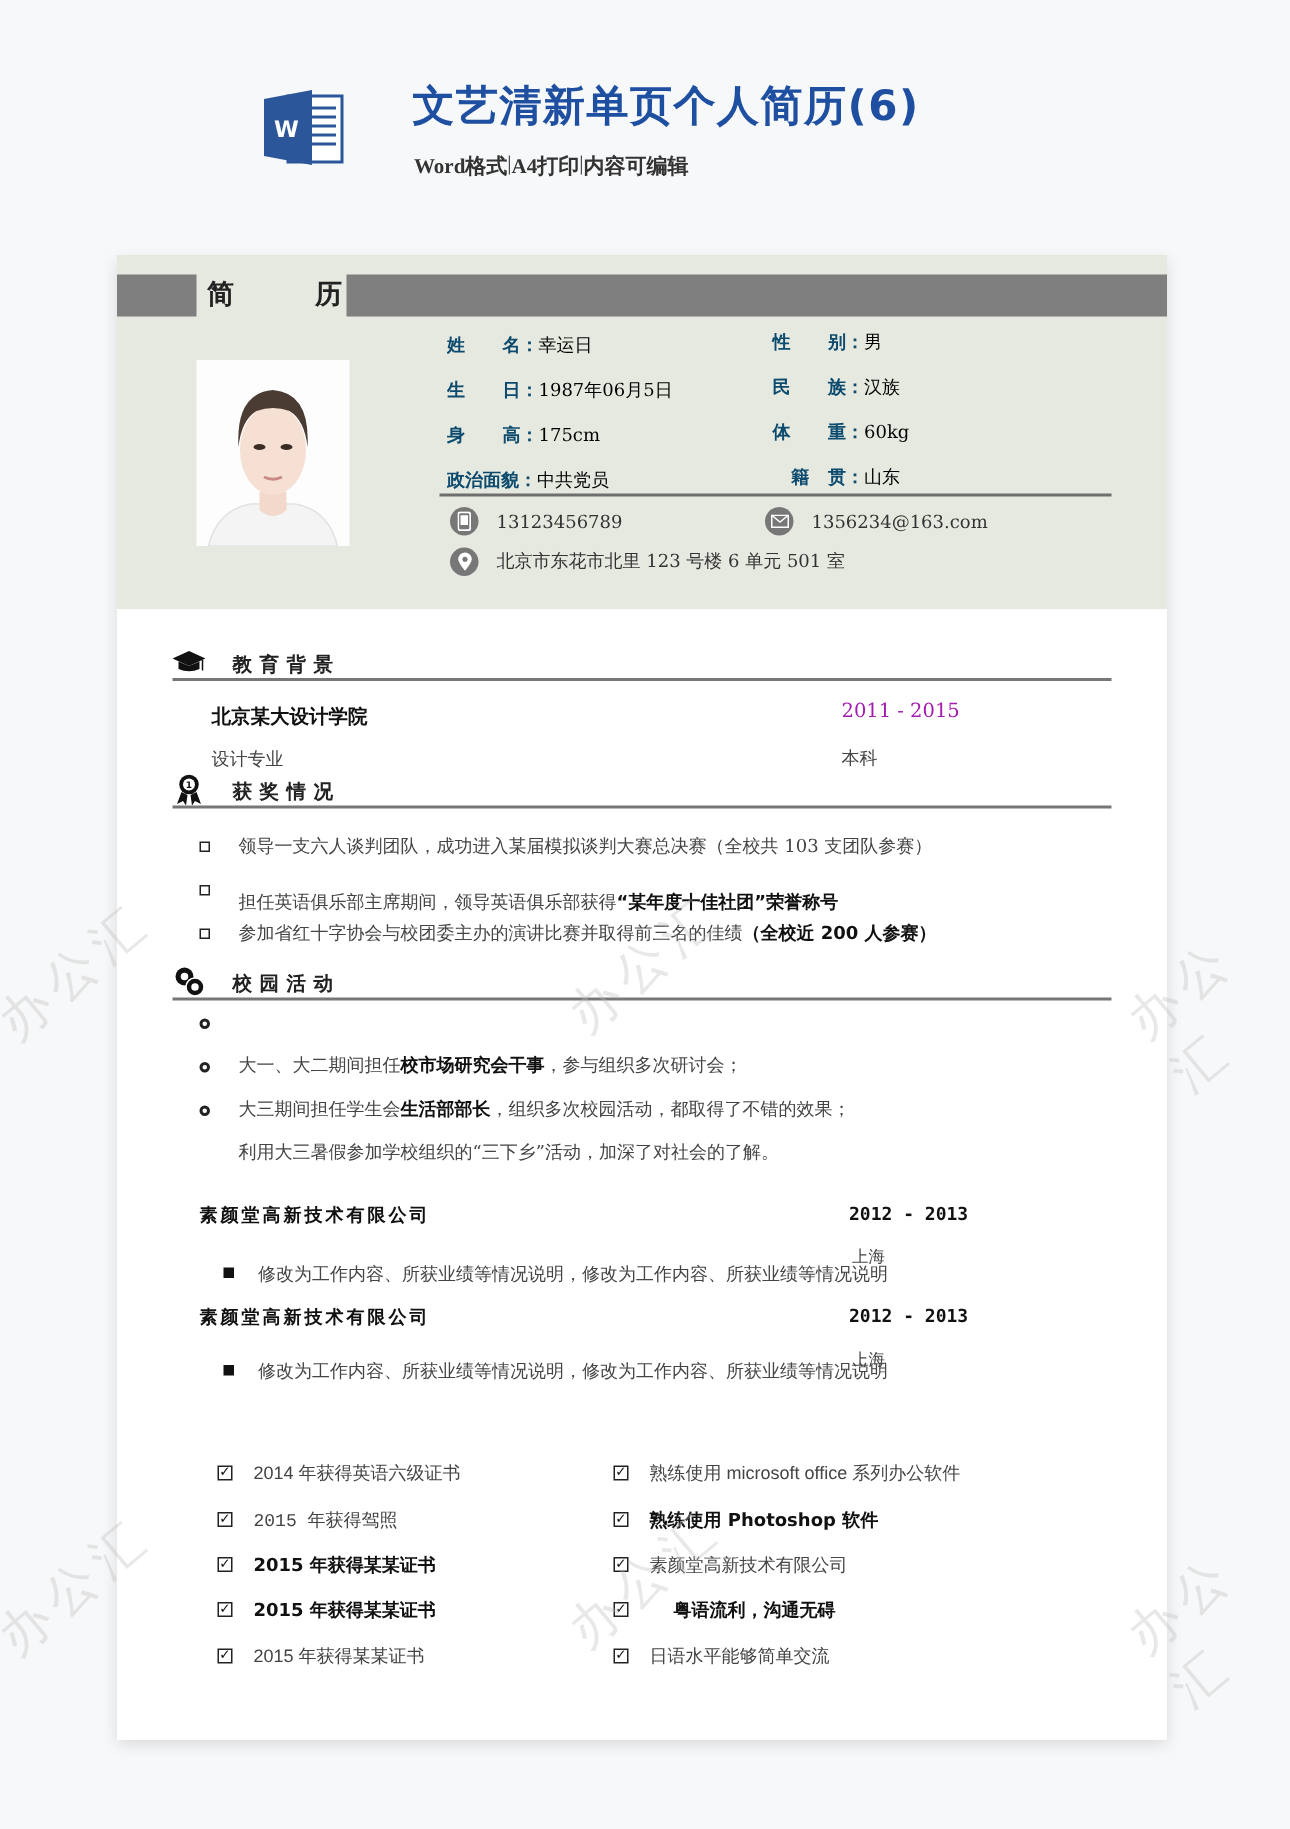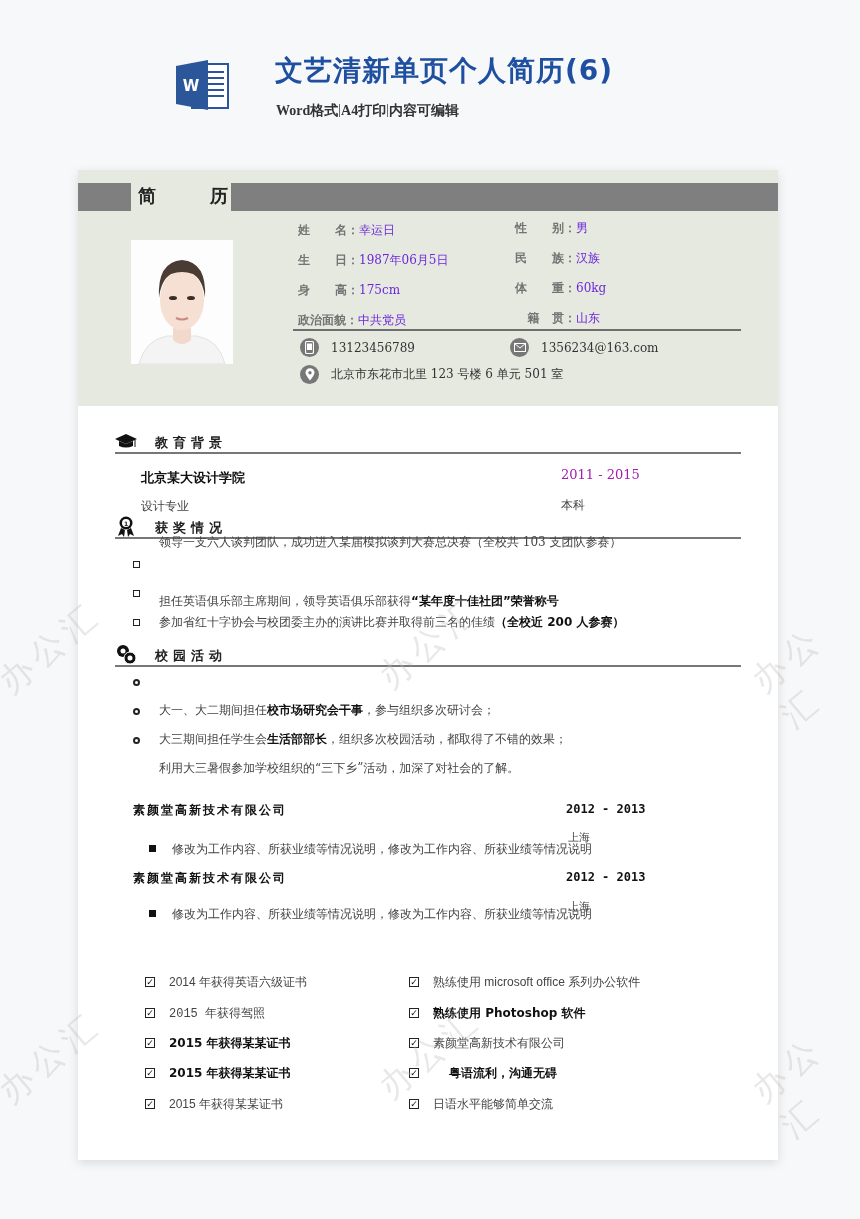--- a/index.html
+++ b/index.html
@@ -18,23 +18,23 @@
 
   .top-block { position: absolute; left: 0; top: 0; width: 700px; height: 236px; background: #e6e9e0; }
   .title-bar-left { position: absolute; left: 0; top: 13px; width: 53px; height: 28px; background: #7f7f7f; }
   .title-bar-right { position: absolute; left: 153px; top: 13px; width: 547px; height: 28px; background: #7f7f7f; }
   .title-text { position: absolute; left: 60px; top: 14px; width: 90px; font-family: "DejaVu Sans", sans-serif; font-weight: bold; font-size: 18px; color: #222; display: flex; justify-content: space-between; }
 
   .photo { position: absolute; left: 53px; top: 70px; width: 102px; height: 124px; background: #fff; overflow: hidden; }
 
   .info-grid { position: absolute; left: 220px; top: 48px; width: 450px; height: 108px; overflow: hidden; }
   .info-row { position: absolute; font-size: 12px; white-space: nowrap; }
-  .info-row .lab { font-family: "DejaVu Sans", sans-serif; font-weight: bold; color: #737373; display: inline-block; }
+  .info-row .lab { font-family: "DejaVu Sans", sans-serif; font-weight: bold; color: #0c4a6e; display: inline-block; }
   .info-row .lab .l1 { display: inline-block; width: 37px; }
-  .info-row .val { color: #6d28d9; }
+  .info-row .val { color: #000000; }
 
   .info-rule { position: absolute; left: 215px; top: 159px; width: 448px; height: 2px; background: #6e6e6e; }
 
   .contact { position: absolute; font-size: 12px; color: #333; display: flex; align-items: center; gap: 12px; }
   .cicon { width: 19px; height: 19px; border-radius: 50%; background: #777; display: flex; align-items: center; justify-content: center; }
 
   
   .sec-head { position: absolute; left: 37px; width: 626px; height: 24px; }
   .sec-head .sicon { position: absolute; left: 0; top: 0; width: 22px; height: 22px; }
   .sec-head .stitle { position: absolute; left: 40px; top: 4px; font-family: "DejaVu Sans", sans-serif; font-weight: bold; font-size: 13px; color: #222; letter-spacing: 5px; }
@@ -177,21 +177,21 @@
       <circle cx="11" cy="8" r="6.5" fill="#111"></circle>
       <circle cx="11" cy="8" r="4" fill="#fff"></circle>
       <text x="11" y="10.5" font-size="6" font-family="DejaVu Sans, sans-serif" text-anchor="middle" fill="#111" font-weight="bold">1</text>
       <polygon points="6,13 3,21 7,19 9,22 10,15" fill="#111"></polygon>
       <polygon points="16,13 19,21 15,19 13,22 12,15" fill="#111"></polygon>
     </svg>
     <span class="stitle">获奖情况</span>
     <div class="srule"></div>
   </div>
   <div class="bullet-sq" style="left:55px;top:391px;"></div>
-  <div class="t" style="left:81px;top:364px;"><span>领导一支六人谈判团队，成功进入某届模拟谈判大赛总决赛（全校共 103 支团队参赛）</span><strong></strong></div>
+  <div class="t" style="left:81px;top:386px;"><span>领导一支六人谈判团队，成功进入某届模拟谈判大赛总决赛（全校共 103 支团队参赛）</span><strong></strong></div>
   <div class="bullet-sq" style="left:55px;top:420px;"></div>
   <div class="t" style="left:81px;top:423px;"><span>担任英语俱乐部主席期间，领导英语俱乐部获得</span><strong>“某年度十佳社团”荣誉称号</strong></div>
   <div class="bullet-sq" style="left:55px;top:449px;"></div>
   <div class="t" style="left:81px;top:444px;"><span>参加省红十字协会与校团委主办的演讲比赛并取得前三名的佳绩</span><strong>（全校近 200 人参赛）</strong></div>
 
   <div class="sec-head" style="top:473px;">
     <svg class="sicon" viewBox="0 0 22 22">
       <circle cx="8" cy="8" r="6" fill="#111"></circle>
       <circle cx="8" cy="8" r="2.5" fill="#fff"></circle>
       <circle cx="15" cy="15" r="6" fill="#111" stroke="#fff" stroke-width="1"></circle>

